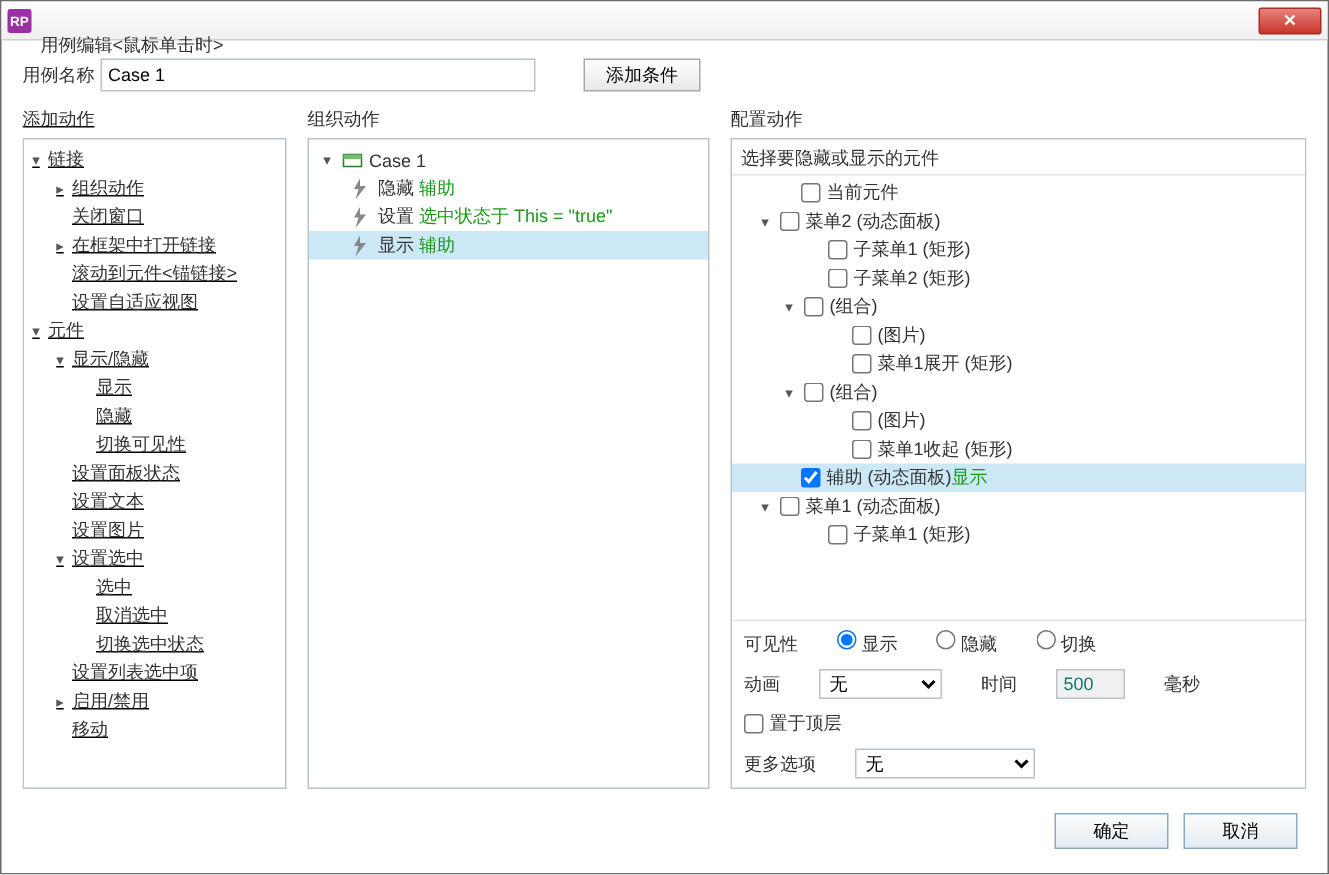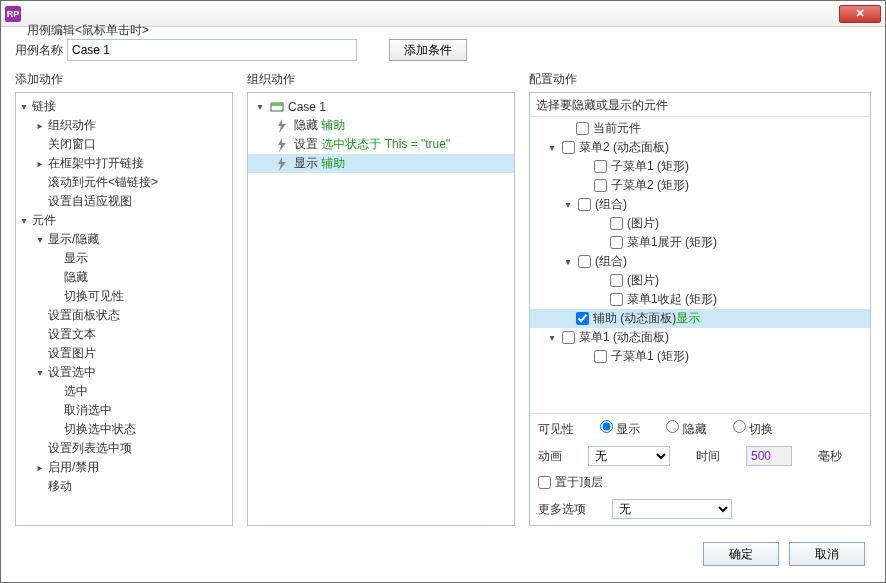--- a/index.html
+++ b/index.html
@@ -13,21 +13,21 @@
 
 .body { flex: 1; padding: 12px 14px 10px 14px; display: flex; flex-direction: column; gap: 10px; overflow: hidden; }
 
 .row-top { display: flex; align-items: center; gap: 4px; }
 .row-top label { color: #333; }
 .row-top input[type=text] { width: 290px; height: 22px; border: 1px solid #b7c3cd; padding: 0 4px; }
 .row-top .btn { height: 22px; padding: 0 14px; border: 1px solid #a7a7a7; background: linear-gradient(#fdfdfd,#e9e9e9); cursor: pointer; margin-left: 28px; }
 
 .columns { flex: 1; display: flex; gap: 14px; overflow: hidden; }
 .col { display: flex; flex-direction: column; }
-.col-left { width: 218px; }
+.col-left { width: 176px; text-decoration: underline; }
 .col-mid { width: 268px; }
 .col-right { flex: 1; }
 .col-title { color: #333; margin-bottom: 4px; }
 .panel { flex: 1; border: 1px solid #b7c3cd; overflow: hidden; display: flex; flex-direction: column; background: #fff; }
 
 
 .ltree { flex: 1; overflow-y: auto; padding: 4px 0; color: #333; }
 .ltree .node { display: flex; align-items: center; height: 19px; padding-left: 6px; cursor: default; }
 .ltree .node .tw { width: 12px; text-align: center; color: #555; font-size: 10px; }
 .ltree .lbl { padding-left: 2px; }
@@ -57,21 +57,21 @@
 .rtree .tw { width: 12px; text-align: center; color: #555; font-size: 10px; }
 .rtree .cb { width: 13px; height: 13px; margin: 0 4px; }
 .rtree .lbl { color: #333; }
 .rtree .green { color: #189a18; }
 
 .opts { padding: 6px 8px; display: flex; flex-direction: column; gap: 8px; color: #333; }
 .opts .orow { display: flex; align-items: center; gap: 26px; }
 .opts select { height: 20px; border: 1px solid #b7c3cd; background: #fff; padding: 0 2px; }
 .opts .sel-anim { width: 82px; }
 .opts .sel-more { width: 120px; }
-.opts input.num { width: 46px; height: 20px; border: 1px solid #b7c3cd; background: #f0f0f0; color: #6d28d9; padding: 0 4px; }
+.opts input.num { width: 46px; height: 20px; border: 1px solid #b7c3cd; background: #f0f0f0; color: #0f766e; padding: 0 4px; }
 .opts label.ck { display: flex; align-items: center; gap: 4px; }
 .opts input[type=radio] { margin: 0; }
 
 .footer { height: 36px; display: flex; justify-content: flex-end; align-items: center; gap: 10px; padding-right: 6px; }
 .footer .btn { width: 76px; height: 24px; border: 1px solid #8aa9c4; background: linear-gradient(#fdfdfd,#e4ecf3); cursor: pointer; }
 
 
 .rtree::-webkit-scrollbar, .ltree::-webkit-scrollbar { width: 16px; }
 .rtree::-webkit-scrollbar-thumb, .ltree::-webkit-scrollbar-thumb { background: #c7c7c7; border: 1px solid #a9a9a9; }
 .rtree::-webkit-scrollbar-track, .ltree::-webkit-scrollbar-track { background: #f0f0f0; }

